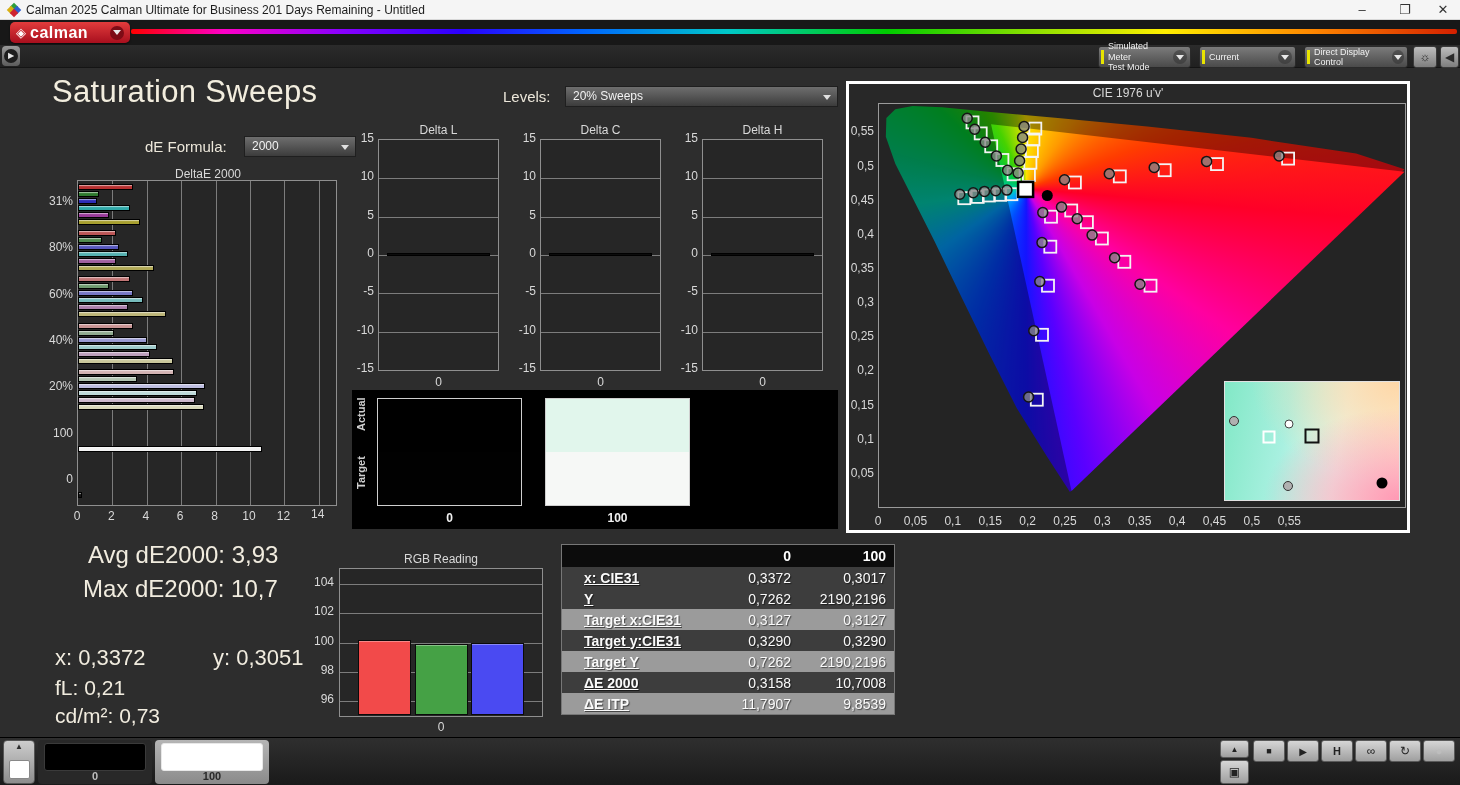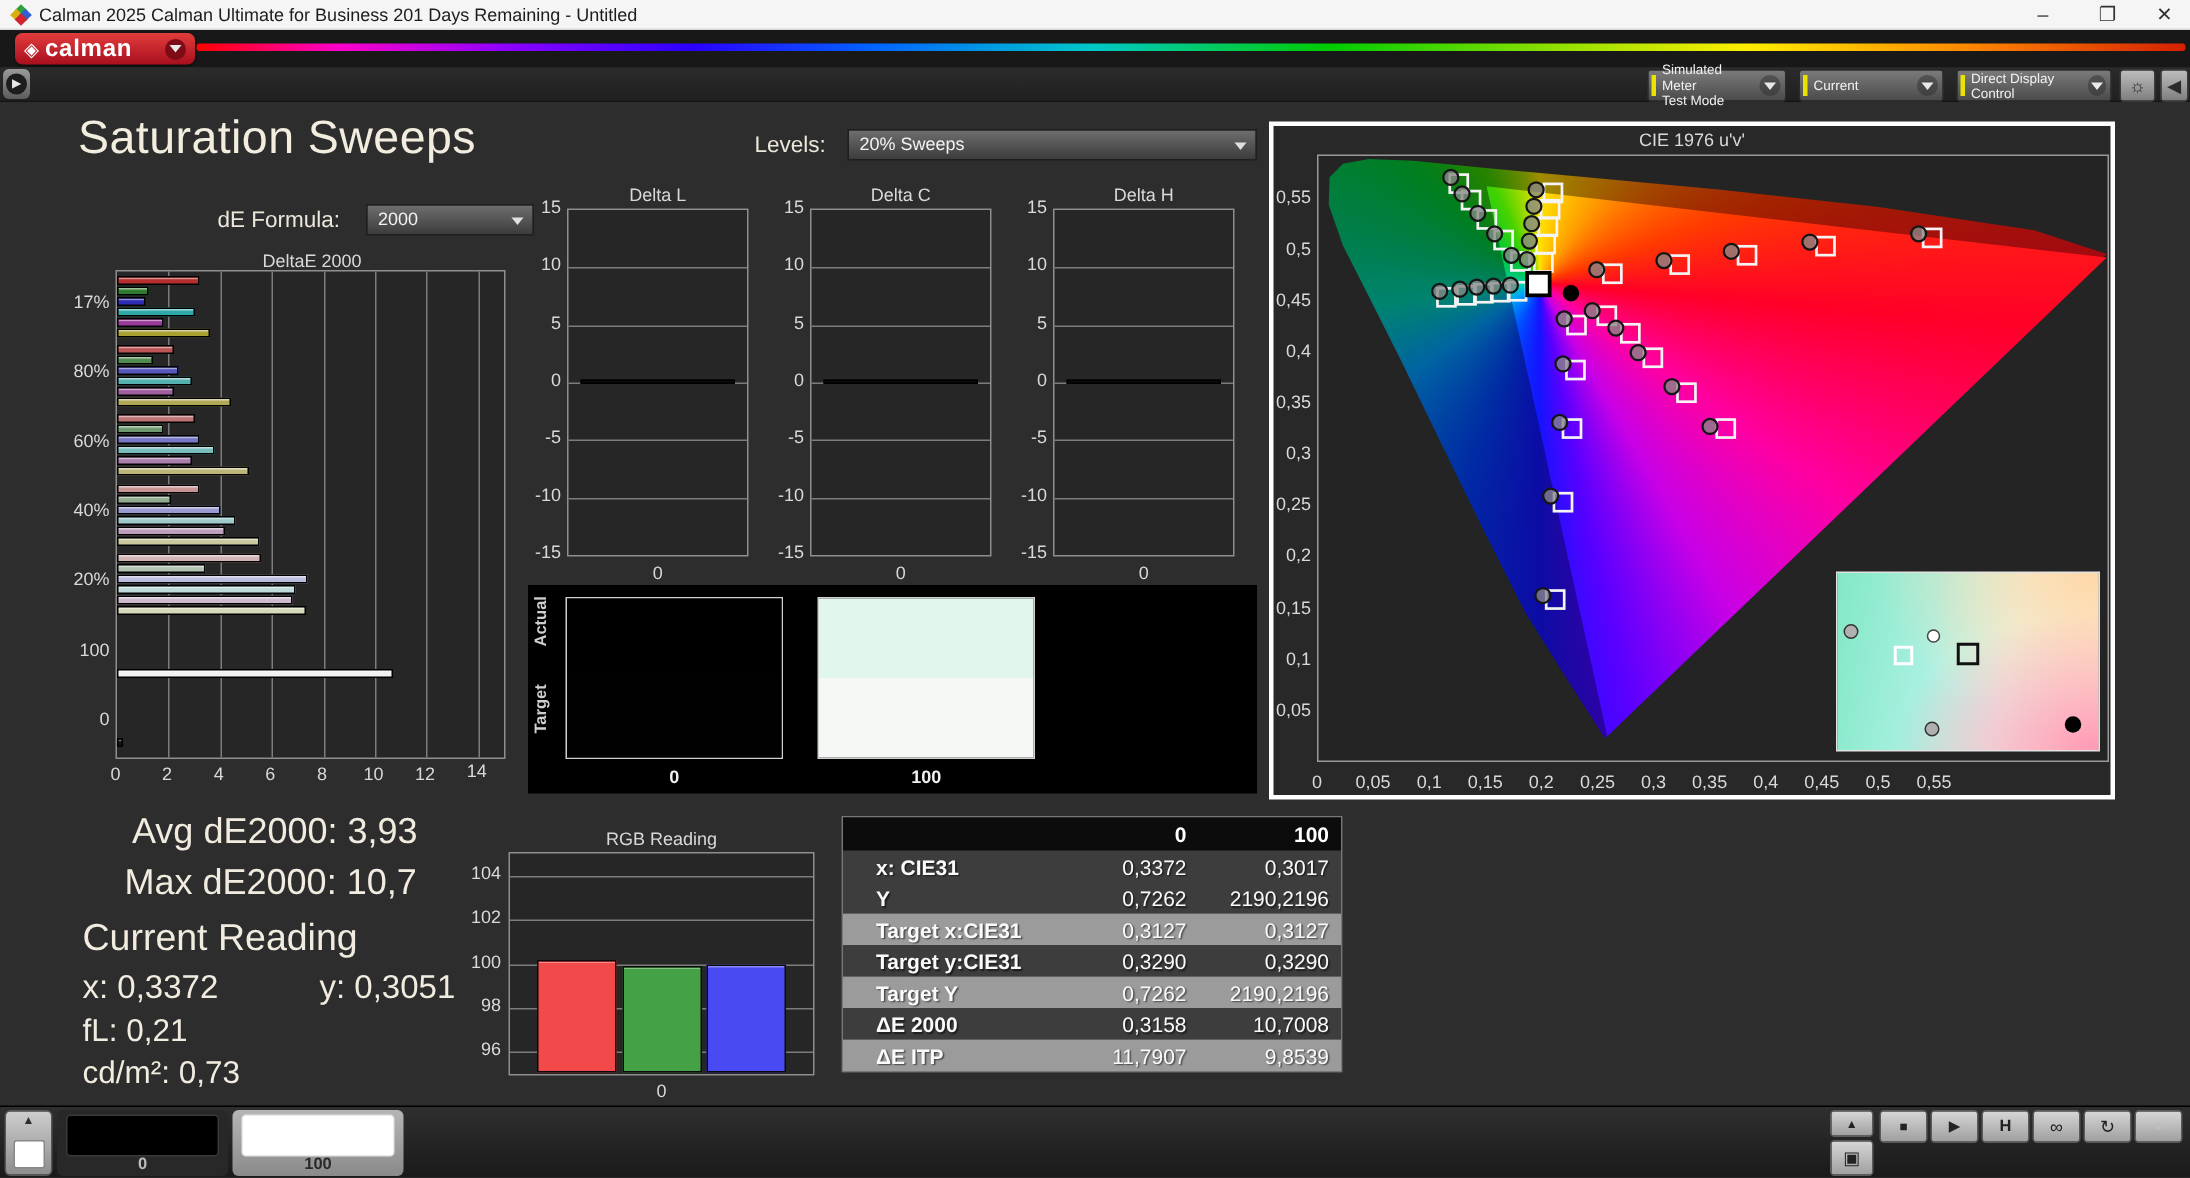--- a/index.html
+++ b/index.html
@@ -107,21 +107,21 @@
 
   
   .stat { position:absolute; color:#f1ecdf; white-space:nowrap; }
 
   
   .detable { position:absolute; left:561px; top:544px; width:334px; border:1px solid #777; background:#111; }
   .detable .hrow { display:flex; height:22px; background:#0c0c0c; }
   .detable .row { display:flex; height:21px; align-items:center; }
   .detable .row.dark { background:#3d3d3d; }
   .detable .row.light { background:#9b9b9b; }
-  .detable .c0 { width:146px; padding-left:22px; font-weight:700; }
+  .detable .c0 { width:146px; padding-left:22px; font-weight:700;text-decoration:underline; }
   .detable .c1 { width:96px; text-align:right; padding-right:13px; }
   .detable .c2 { width:86px; text-align:right; padding-right:4px; }
   .detable .hrow div { color:#fff; font-weight:700; font-size:14px; line-height:22px; }
   .detable .row div { color:#fafafa; font-size:14px; text-shadow:1px 1px 1px rgba(0,0,0,.55); }
 
   
   .bottombar { position:absolute; left:0; top:737px; width:1460px; height:48px;
                background:linear-gradient(#2f2f2f,#1a1a1a); border-top:1px solid #000; }
   .patbtn { position:absolute; left:3px; top:2px; width:32px; height:44px; border-radius:4px;
             background:linear-gradient(#cdcdcd,#8d8d8d); border:1px solid #555; }
@@ -252,21 +252,21 @@
     </div>
   <div id="deltae-axes">
       <div class="ticklabel" style="left: 77px; top: 509px; transform: translateX(-50%);">0</div>
       <div class="ticklabel" style="left: 111.4px; top: 509px; transform: translateX(-50%);">2</div>
       <div class="ticklabel" style="left: 145.8px; top: 509px; transform: translateX(-50%);">4</div>
       <div class="ticklabel" style="left: 180.2px; top: 509px; transform: translateX(-50%);">6</div>
       <div class="ticklabel" style="left: 214.6px; top: 509px; transform: translateX(-50%);">8</div>
       <div class="ticklabel" style="left: 249px; top: 509px; transform: translateX(-50%);">10</div>
       <div class="ticklabel" style="left: 283.4px; top: 509px; transform: translateX(-50%);">12</div>
       <div class="ticklabel" style="left: 317.8px; top: 507px; transform: translateX(-50%);">14</div>
-      <div class="ticklabel" style="left: 40px; top: 194.143px; width: 33px; text-align: right;">17%</div>
+      <div class="ticklabel" style="left: 40px; top: 194.143px; width: 33px; text-align: right;">31%</div>
       <div class="ticklabel" style="left: 40px; top: 240.429px; width: 33px; text-align: right;">80%</div>
       <div class="ticklabel" style="left: 40px; top: 286.714px; width: 33px; text-align: right;">60%</div>
       <div class="ticklabel" style="left: 40px; top: 333px; width: 33px; text-align: right;">40%</div>
       <div class="ticklabel" style="left: 40px; top: 379.286px; width: 33px; text-align: right;">20%</div>
       <div class="ticklabel" style="left: 40px; top: 425.571px; width: 33px; text-align: right;">100</div>
       <div class="ticklabel" style="left: 40px; top: 471.857px; width: 33px; text-align: right;">0</div>
     </div>
 
   <div id="delta-small-charts">
       <div class="charttitle" style="left: 438.5px; top: 123px;">Delta L</div>
@@ -443,21 +443,20 @@
         <div class="ticklabel" style="left: 0px; top: 176.961px; width: 25px; text-align: right;">0,35</div>
         <div class="ticklabel" style="left: 0px; top: 142.813px; width: 25px; text-align: right;">0,4</div>
         <div class="ticklabel" style="left: 0px; top: 108.664px; width: 25px; text-align: right;">0,45</div>
         <div class="ticklabel" style="left: 0px; top: 74.516px; width: 25px; text-align: right;">0,5</div>
         <div class="ticklabel" style="left: 0px; top: 40.3676px; width: 25px; text-align: right;">0,55</div>
       </div>
   </div>
 
   <div class="stat" style="left:88px;top:541px;font-size:24px">Avg dE2000: 3,93</div>
   <div class="stat" style="left:83px;top:575px;font-size:24px">Max dE2000: 10,7</div>
-  <div class="stat" style="left:55px;top:611px;font-size:25px">Current Reading</div>
   <div class="stat" style="left:55px;top:645px;font-size:22px">x: 0,3372</div>
   <div class="stat" style="left:213px;top:645px;font-size:22px">y: 0,3051</div>
   <div class="stat" style="left:55px;top:676px;font-size:21px">fL: 0,21</div>
   <div class="stat" style="left:55px;top:704px;font-size:21px">cd/m²: 0,73</div>
 
   <div class="charttitle" style="left:441px;top:552px">RGB Reading</div>
   <div class="frame" id="rgb-frame" style="left:339px;top:568px;width:204px;height:149px">
       <div class="gridh" style="top: 14.7px;"></div>
       <div class="gridh" style="top: 44.1px;"></div>
       <div class="gridh" style="top: 73.5px;"></div>

